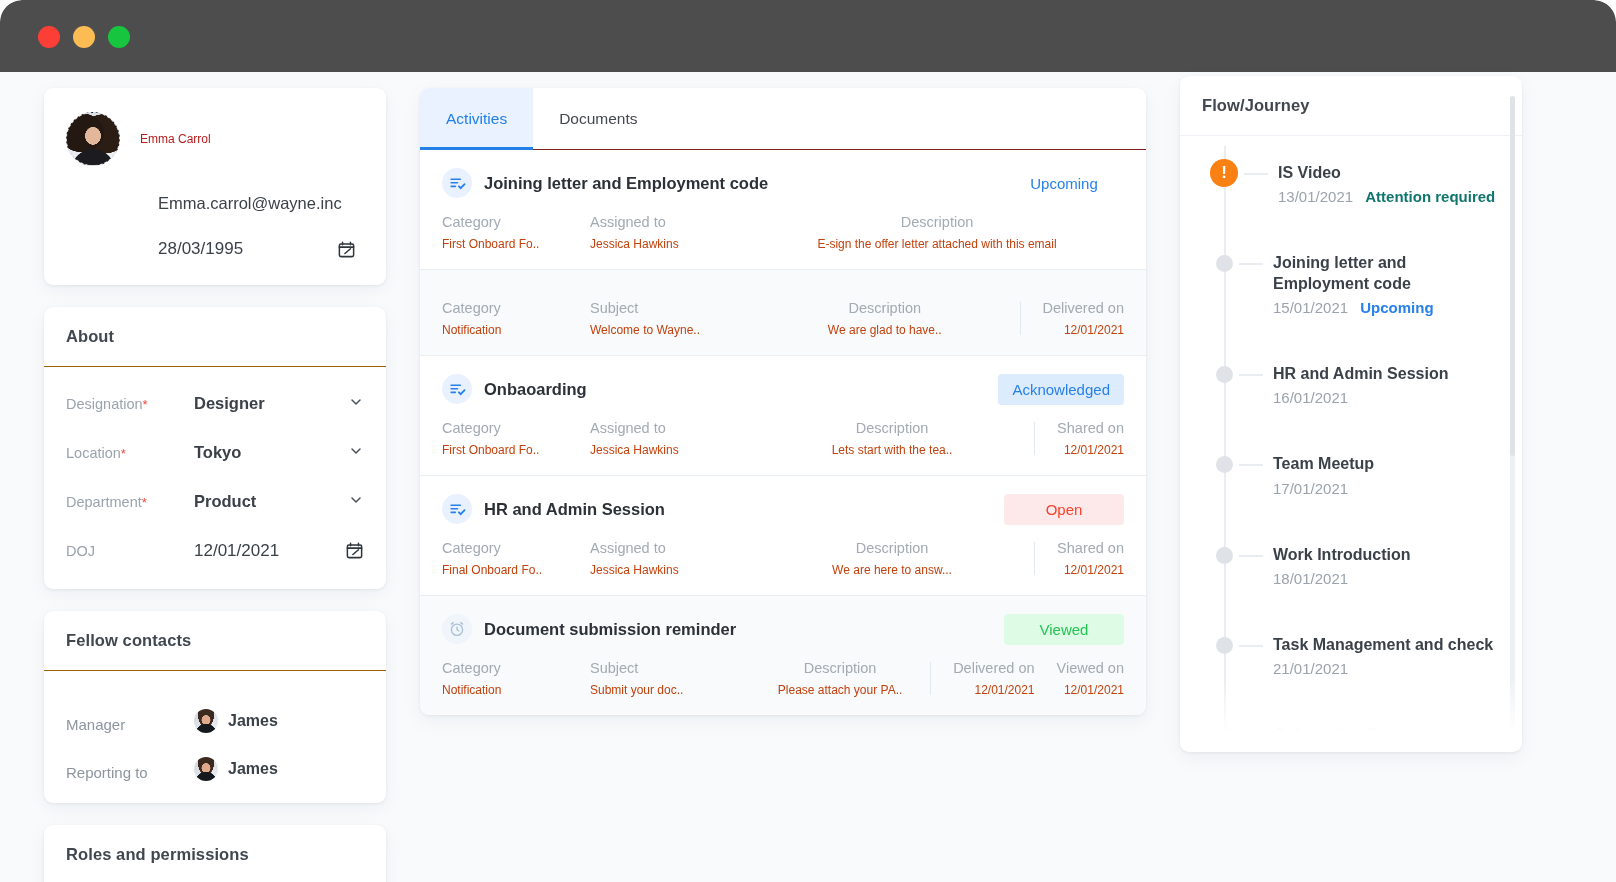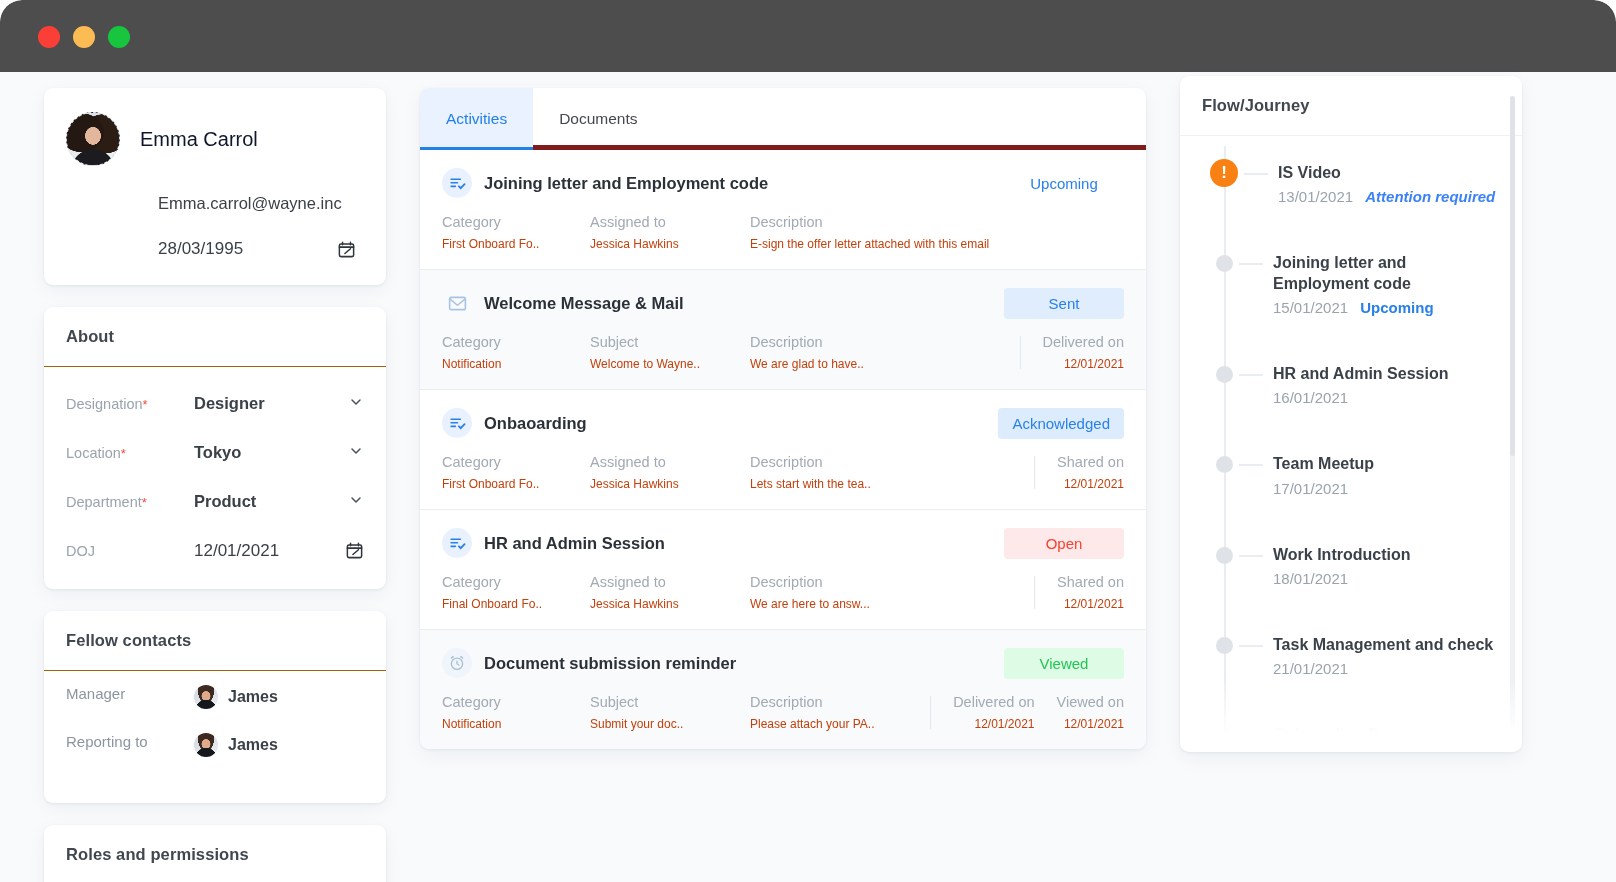--- a/index.html
+++ b/index.html
@@ -62,21 +62,21 @@
     width: 54px; height: 54px; border-radius: 50%;
     flex: 0 0 54px;
     background:
       radial-gradient(circle at 50% 112%, #1b1b20 0 34%, rgba(0,0,0,0) 35%),
       radial-gradient(ellipse at 50% 44%, #e3b79c 0 21%, rgba(0,0,0,0) 22%),
       radial-gradient(ellipse at 28% 38%, #241812 0 42%, rgba(0,0,0,0) 43%),
       radial-gradient(ellipse at 72% 40%, #2b1c14 0 44%, rgba(0,0,0,0) 45%),
       linear-gradient(160deg, #d9dde2, #f1f3f6);
     border: 1px dashed #cfd6de;
   }
-  .profile-name { font-size: 20px; color: #0f172a; font-weight: normal; }
+  .profile-name { font-size: 12px; color: #b91c1c; font-weight: normal; }
   .profile-email {
     font-size: 16.5px; color: #3b4149;
     margin: 28px 0 0 92px;
   }
   .profile-dob-row {
     display: flex; align-items: center; justify-content: space-between;
     margin: 26px 0 0 92px; padding-right: 8px; gap: 12px;
   }
   .profile-dob { font-size: 17px; color: #3b4149; }
 
@@ -95,21 +95,21 @@
   .req { color: #f2493c; font-size: 13px; }
   .about-value {
     flex: 1; font-size: 16.5px; color: #3b4149; font-weight: bold;
     padding-left: 18px;
   }
   .about-value.plain { font-weight: normal; font-size: 17px; }
   .chev { width: 16px; height: 16px; flex: 0 0 16px; }
 
   
   .fc-body { padding: 14px 22px 22px 22px; }
-  .fc-row { display: flex; align-items: flex-start; height: 48px; }
+  .fc-row { display: flex; align-items: flex-end; height: 48px; }
   .fc-label { width: 110px; flex: 0 0 110px; font-size: 15px; color: #8d959f; }
   .fc-person { display: flex; align-items: center; gap: 10px; padding-left: 18px; }
   .avatar-sm {
     width: 24px; height: 24px; border-radius: 50%; flex: 0 0 24px;
     background:
       radial-gradient(circle at 50% 108%, #15181c 0 38%, rgba(0,0,0,0) 39%),
       radial-gradient(ellipse at 50% 46%, #e0a98c 0 26%, rgba(0,0,0,0) 27%),
       radial-gradient(ellipse at 50% 20%, #3c2a20 0 48%, rgba(0,0,0,0) 49%),
       linear-gradient(150deg, #cfd5dc, #eef0f3);
   }
@@ -117,21 +117,21 @@
 
   
   .center {
     position: absolute; left: 420px; top: 16px;
     width: 726px;
     background: #ffffff;
     border-radius: 9px;
     box-shadow: 0 1px 3px rgba(28,40,64,.07), 0 6px 20px rgba(28,40,64,.05);
     overflow: hidden;
   }
-  .tabs { display: flex; border-bottom: 5px solid #7f1d1d; height: 62px; }
+  .tabs { display: flex; border-bottom: 1px solid #7f1d1d; height: 62px; }
   .tab {
     padding: 0 26px; height: 62px; line-height: 61px;
     font-size: 15.5px; color: #44484e;
     position: relative; cursor: pointer;
   }
   .tab.active {
     background: #e9f2fe; color: #2380e8; font-weight: normal;
   }
   .tab.active::after {
     content: ""; position: absolute; left: 0; right: 0; bottom: 0;
@@ -156,21 +156,21 @@
   .badge.ack { background: #ddecfd; color: #2880ea; }
   .badge.open { background: #fde9e9; color: #f6422f; }
   .badge.viewed { background: #defbe6; color: #23c552; }
 
   .act-fields { display: flex; margin-top: 14px; align-items: flex-start; }
   .fld { display: flex; flex-direction: column; }
   .fld-label { font-size: 14.5px; color: #a2aab3; margin-bottom: 7px; }
   .fld-value { font-size: 12px; color: #c2410c; }
   .w-cat { width: 148px; flex: 0 0 148px; }
   .w-assn { width: 160px; flex: 0 0 160px; }
-  .w-desc { flex: 1; }
+  .w-desc { flex: 1; align-items: center; }
   .divider-v { width: 1px; align-self: stretch; background: #e2e8ef; margin: 2px 22px 2px 0; }
   .right-fields { display: flex; gap: 22px; margin-left: auto; }
   .fld.right { align-items: flex-end; text-align: right; }
   .fld.right .fld-label, .fld.right .fld-value { text-align: right; }
 
   
   .rightcol {
     position: absolute; left: 1180px; top: 4px;
     width: 342px; height: 676px;
     background: #ffffff;
@@ -200,21 +200,21 @@
     width: 28px; height: 28px; flex: 0 0 28px;
     background: #f98012; margin-left: 4px; margin-top: -3px;
     color: #fff; font-size: 17px; font-weight: bold;
     display: flex; align-items: center; justify-content: center;
   }
   .jconn { width: 24px; height: 2px; background: #e9edf1; margin: 11px 0 0 6px; flex: 0 0 24px; }
   .jbody { padding-left: 10px; flex: 1; }
   .jtitle { font-size: 16px; color: #3b4149; font-weight: bold; line-height: 1.32; }
   .jmeta { margin-top: 5px; font-size: 15px; color: #9aa3ad; }
   .jstatus { margin-left: 8px; font-weight: bold; }
-  .jstatus.attention { color: #3b82f6; font-style: italic; }
+  .jstatus.attention { color: #0f766e; }
   .jstatus.upcoming { color: #2880ea; }
   .jitem.faded { opacity: .28; }
   .fade-bottom {
     position: absolute; left: 0; right: 0; bottom: 0; height: 70px;
     background: linear-gradient(to bottom, rgba(255,255,255,0), #ffffff 78%);
     pointer-events: none; z-index: 5;
   }
   .scroll-track {
     position: absolute; right: 7px; top: 20px; bottom: 20px;
     width: 5px; border-radius: 3px; background: #eef1f4;
@@ -364,30 +364,20 @@
             <div class="fld-value">Jessica Hawkins</div>
           </div>
           <div class="fld w-desc">
             <div class="fld-label">Description</div>
             <div class="fld-value">E-sign the offer letter attached with this email</div>
           </div>
         </div>
       </div>
 
       <div class="act-row alt">
-        <div class="act-head">
-          <span class="act-icon">
-            <svg width="21" height="21" viewBox="0 0 24 24" fill="none" stroke="#a9c3e2" stroke-width="1.8" stroke-linecap="round" stroke-linejoin="round">
-              <rect x="3" y="5" width="18" height="14" rx="2"></rect>
-                <path d="M3.5 7l8.5 7 8.5-7"></path>
-            </svg>
-          </span>
-          <div class="act-title">Welcome Message &amp; Mail</div>
-          <div class="badge sent">Sent</div>
-        </div>
         <div class="act-fields">
           <div class="fld w-cat">
             <div class="fld-label">Category</div>
             <div class="fld-value">Notification</div>
           </div>
           <div class="fld w-assn">
             <div class="fld-label">Subject</div>
             <div class="fld-value">Welcome to Wayne..</div>
           </div>
           <div class="fld w-desc">

